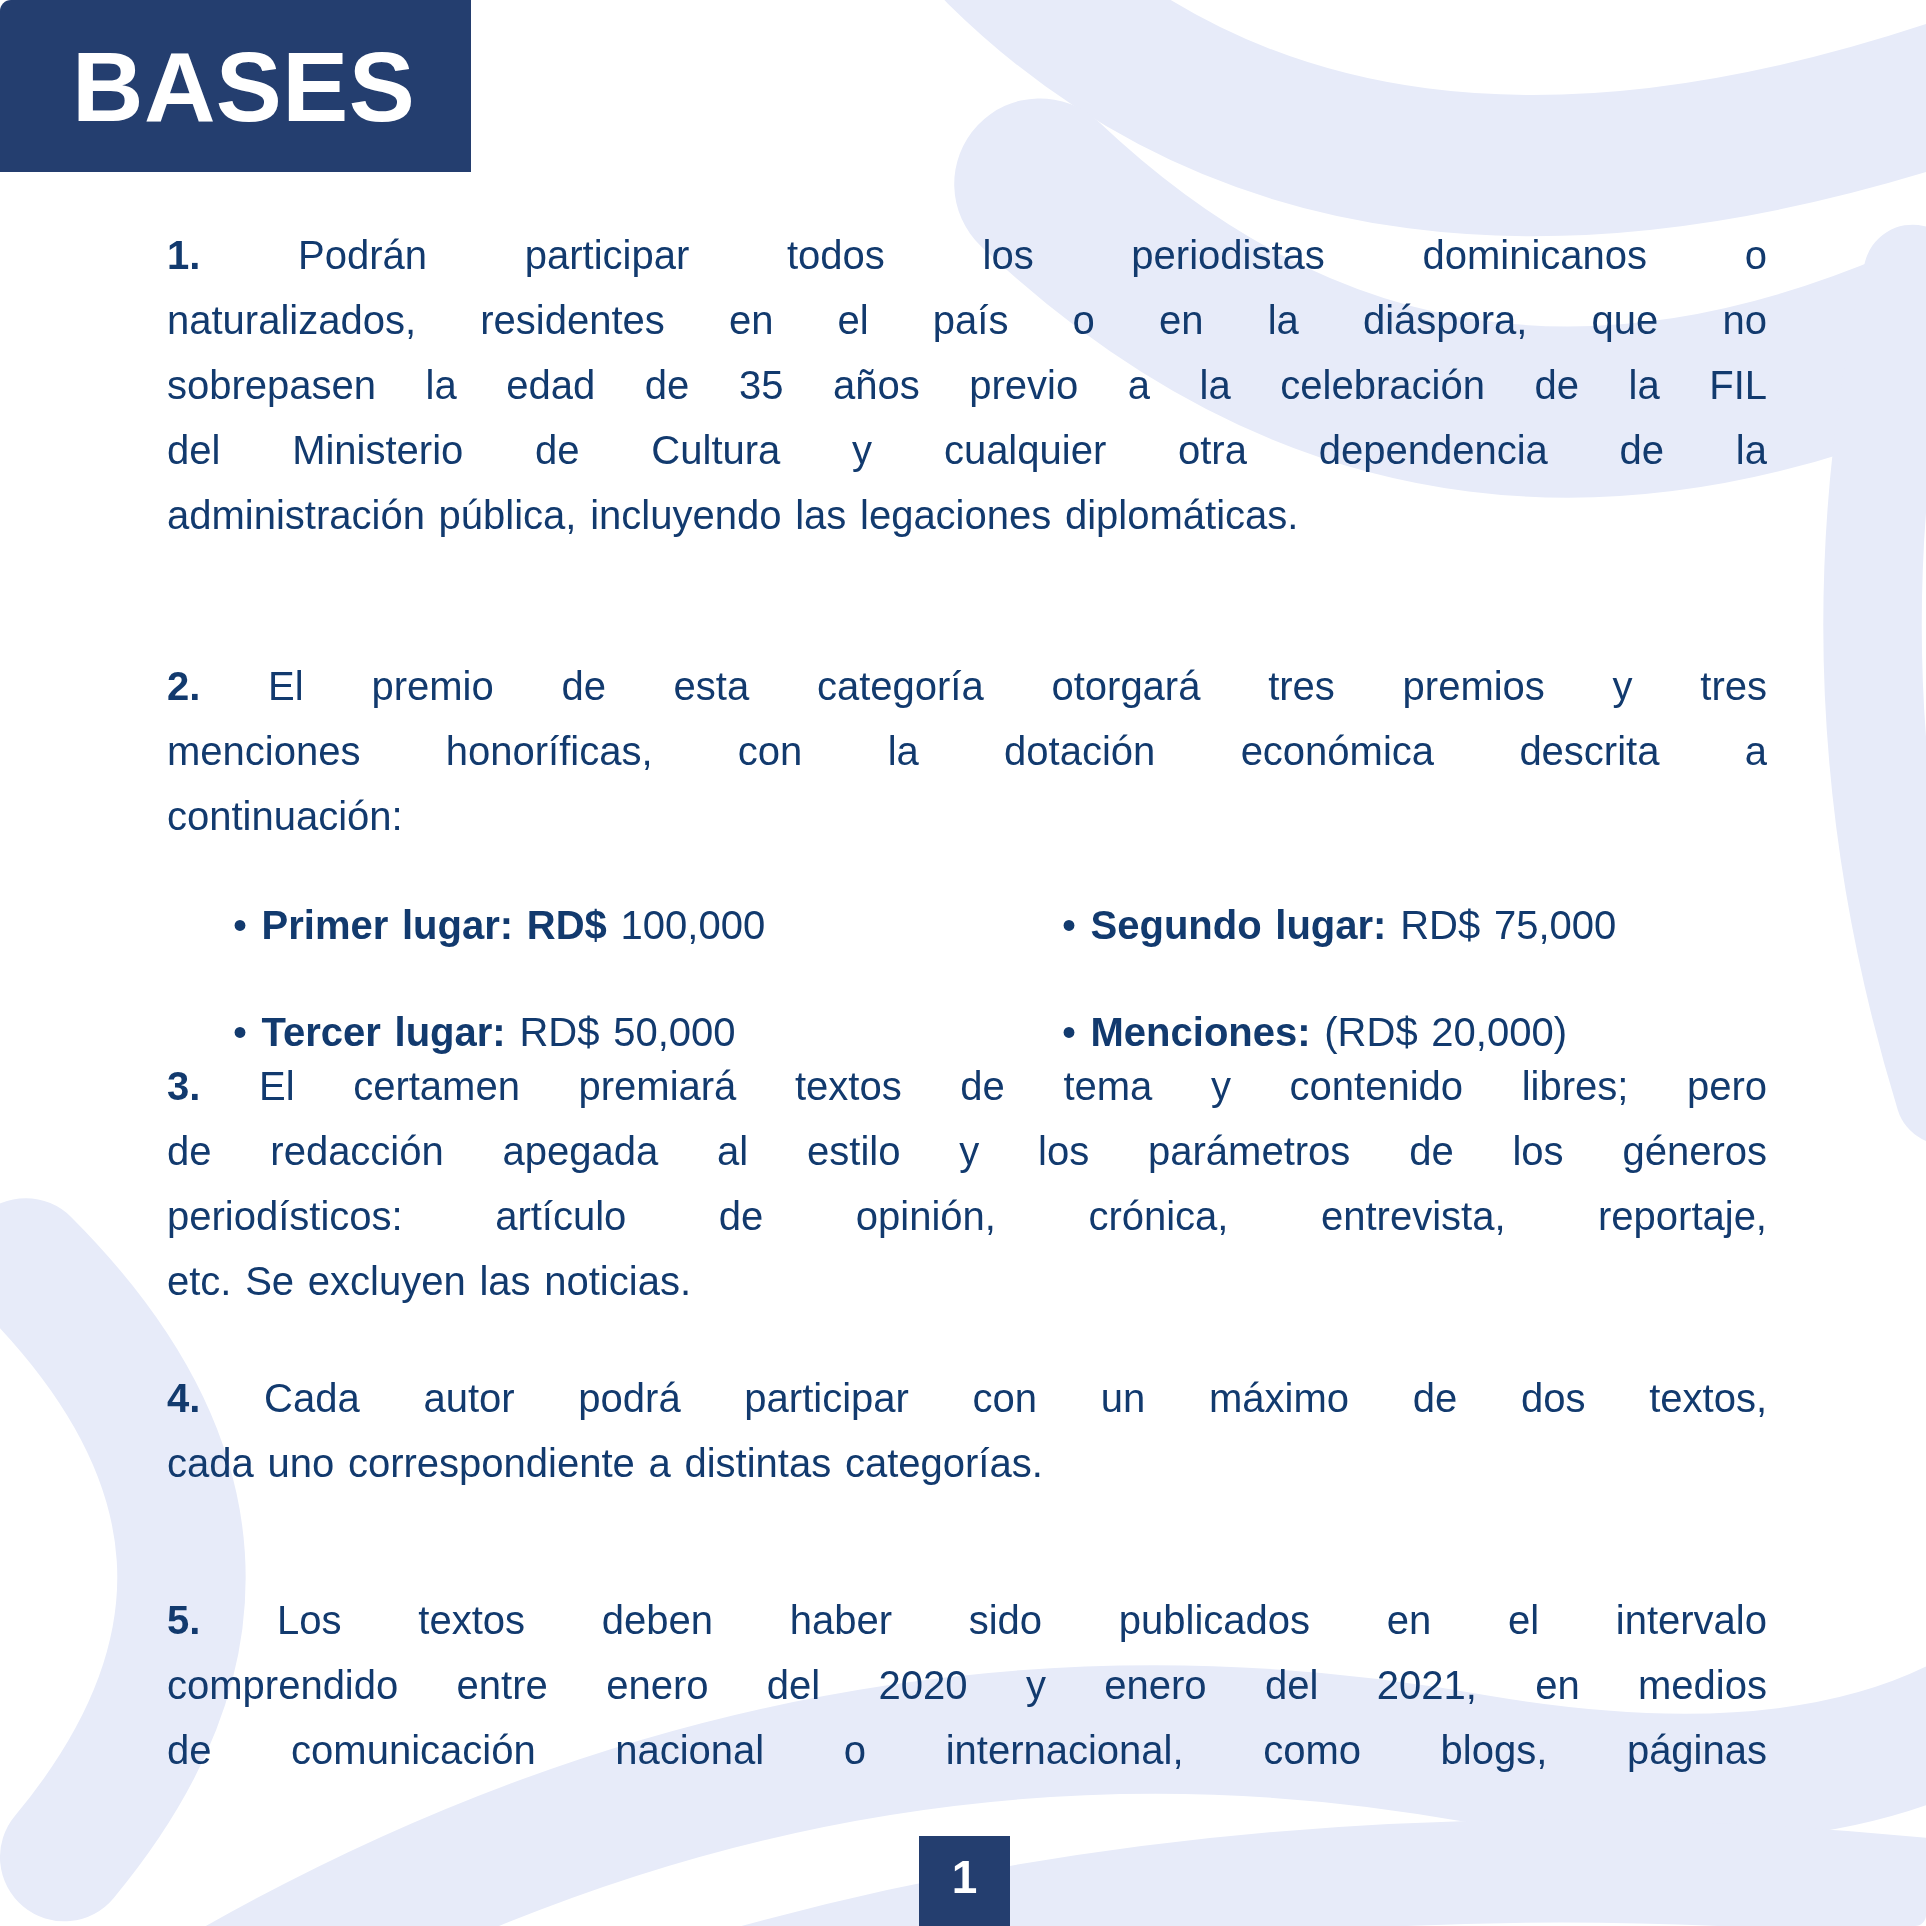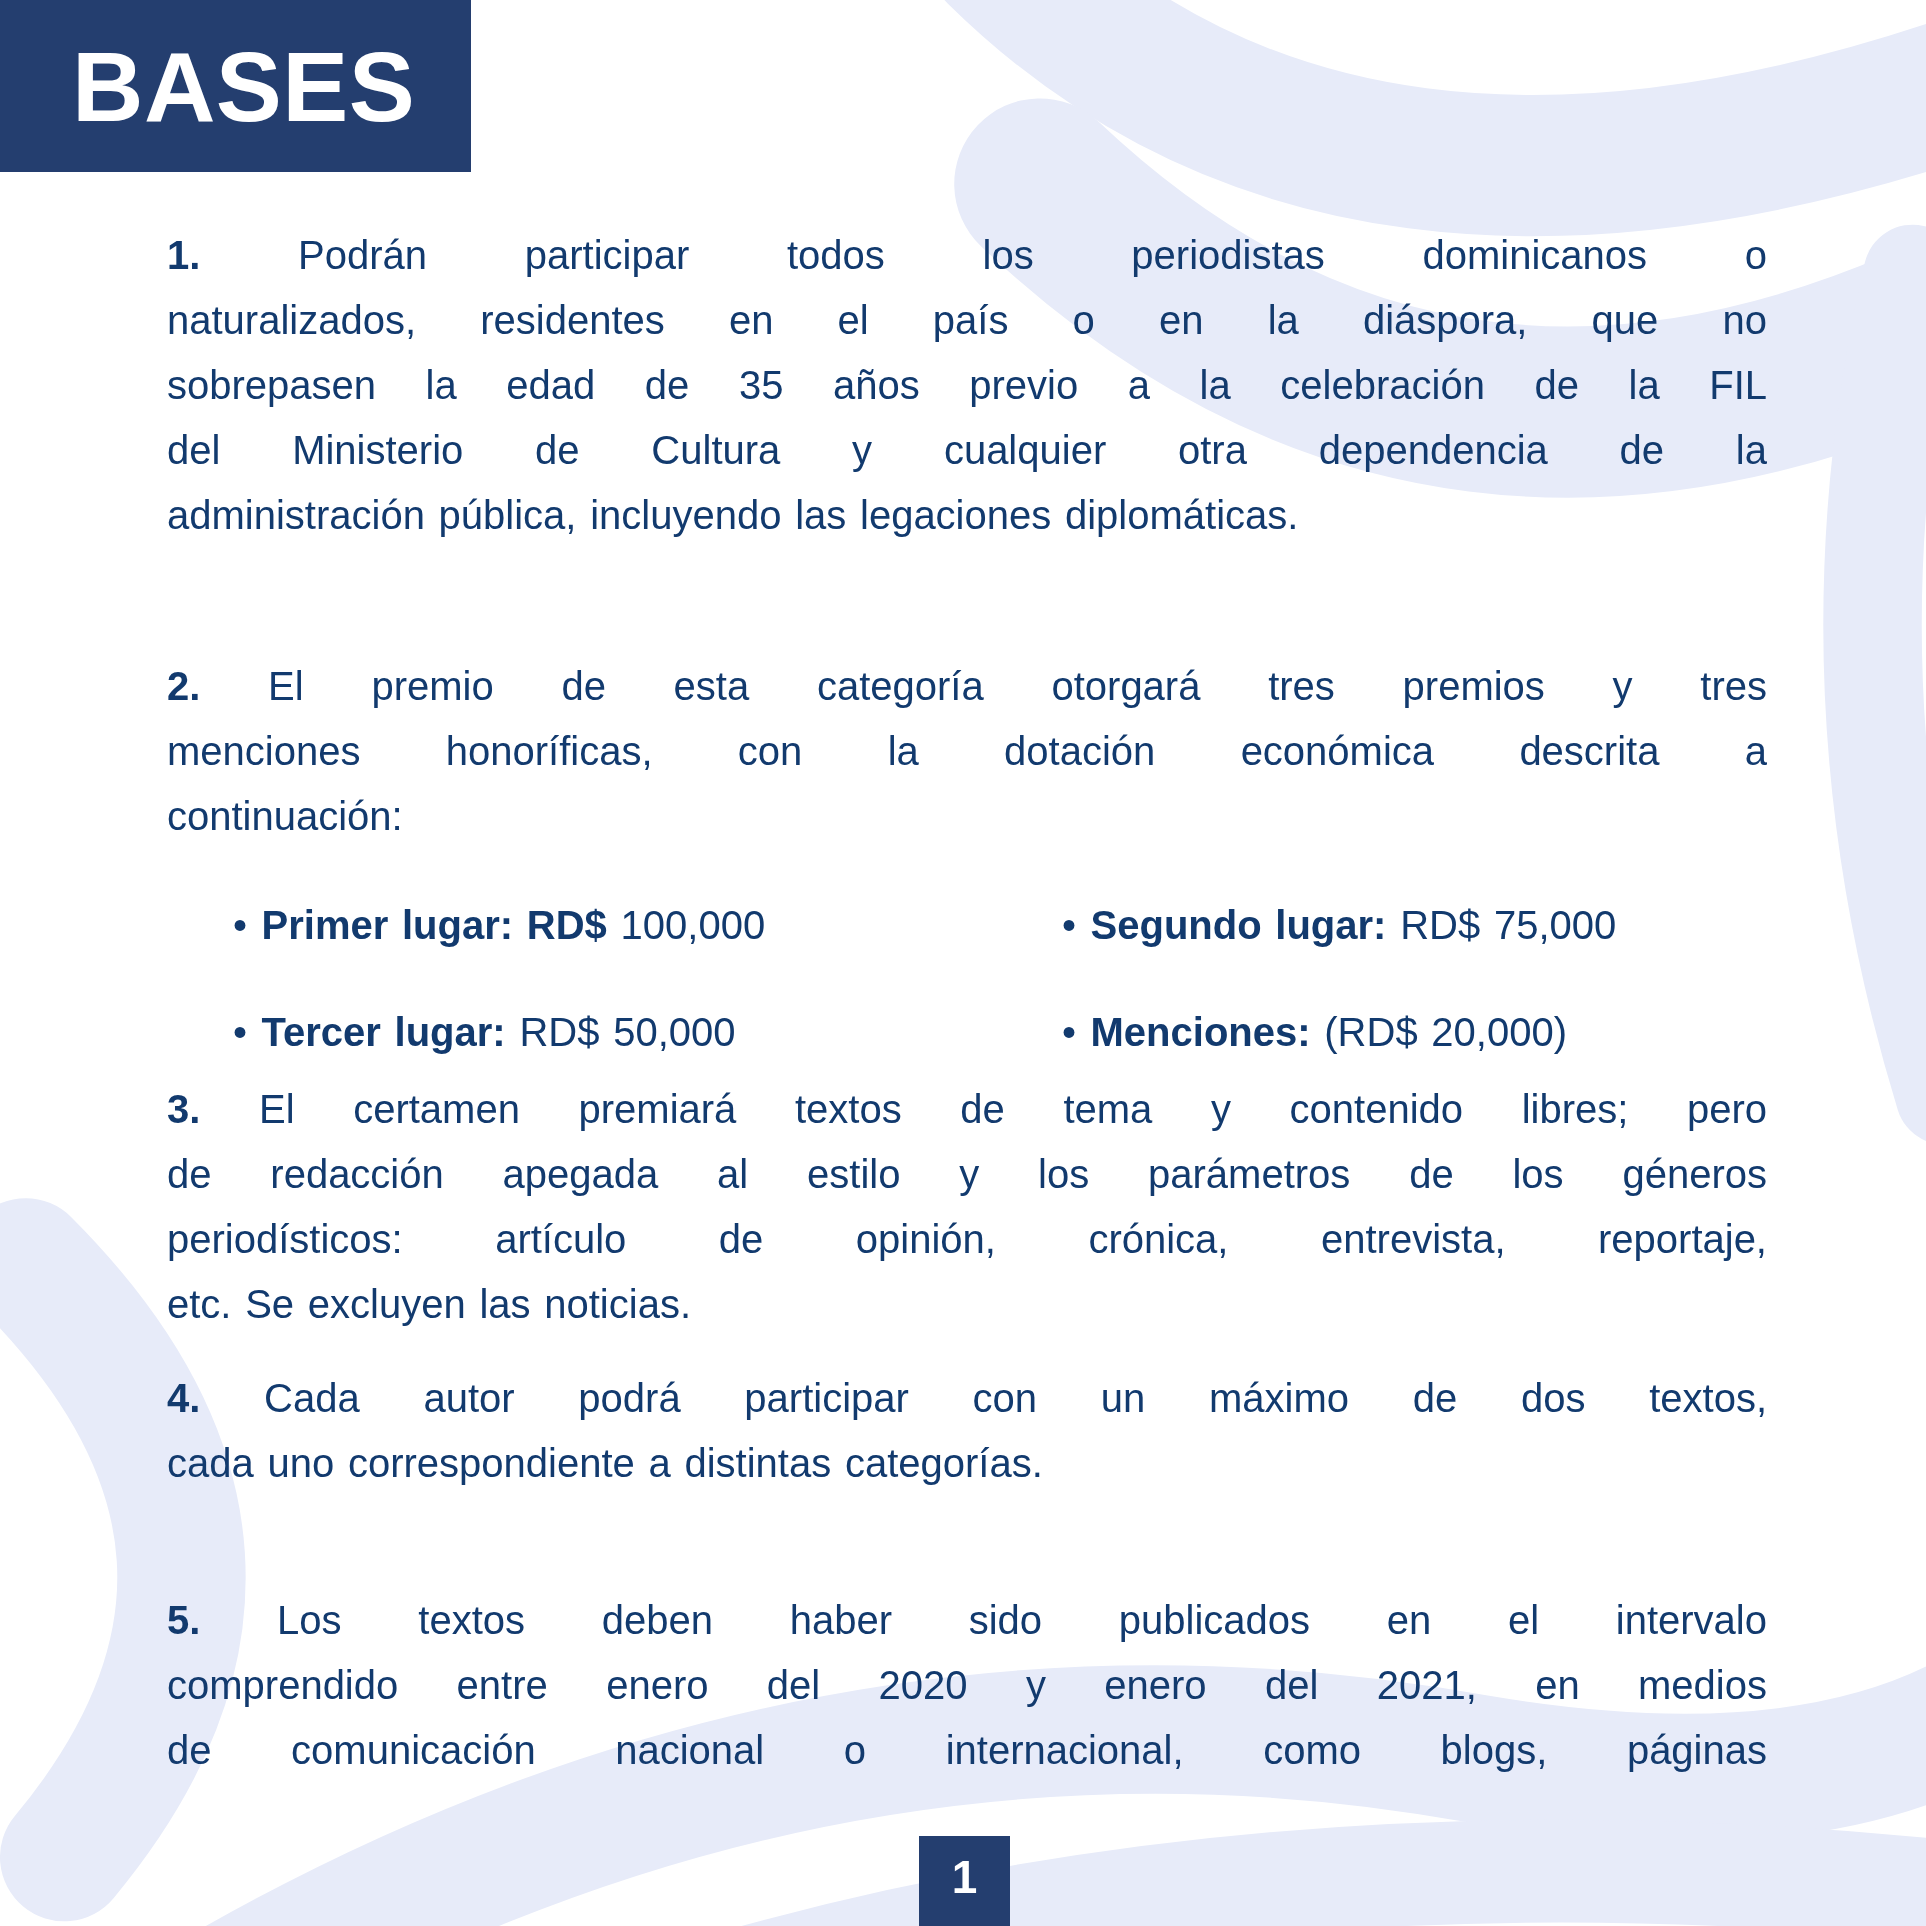--- a/index.html
+++ b/index.html
@@ -2,20 +2,21 @@
 <html style="font-size:6.8px"><head>
 <meta charset="utf-8">
 <style>
   html,body{margin:0;padding:0;background:#ffffff;}
   .page{
     position:relative;
     width:1926px;height:1926px;
     overflow:hidden;
     background:#ffffff;
     font-family:"Liberation Sans", sans-serif;
+    border-radius:11px;
   }
   .deco{position:absolute;left:0;top:0;width:1926px;height:1926px;z-index:0;}
   
   .bases-box{
     position:absolute;left:0;top:0;width:471px;height:172px;
     background:#243e6f;
     display:flex;align-items:center;
     padding-left:72px;box-sizing:border-box;
     z-index:2;
   }
@@ -83,21 +84,21 @@
     <div class="line l"><span>continuación:</span></div>
   </div>
 
   <div class="bullets">
     <div class="bullet"><span class="dot">•</span><span class="b">Primer lugar: RD$</span> <span class="val">100,000</span></div>
     <div class="bullet"><span class="dot">•</span><span class="b">Segundo lugar:</span> <span class="val">RD$ 75,000</span></div>
     <div class="bullet"><span class="dot">•</span><span class="b">Tercer lugar:</span> <span class="val">RD$ 50,000</span></div>
     <div class="bullet"><span class="dot">•</span><span class="b">Menciones:</span> <span class="val">(RD$ 20,000)</span></div>
   </div>
 
-  <div class="para" style="top:1077px">
+  <div class="para" style="top:1054px">
     <div class="line j"><span class="b">3.</span> <span>El certamen premiará textos de tema y contenido libres; pero</span></div>
     <div class="line j"><span>de redacción apegada al estilo y los parámetros de los géneros</span></div>
     <div class="line j"><span>periodísticos: artículo de opinión, crónica, entrevista, reportaje,</span></div>
     <div class="line l"><span>etc. Se excluyen las noticias.</span></div>
   </div>
 
   <div class="para" style="top:1366px">
     <div class="line j"><span class="b">4.</span> <span>Cada autor podrá participar con un máximo de dos textos,</span></div>
     <div class="line l"><span>cada uno correspondiente a distintas categorías.</span></div>
   </div>

